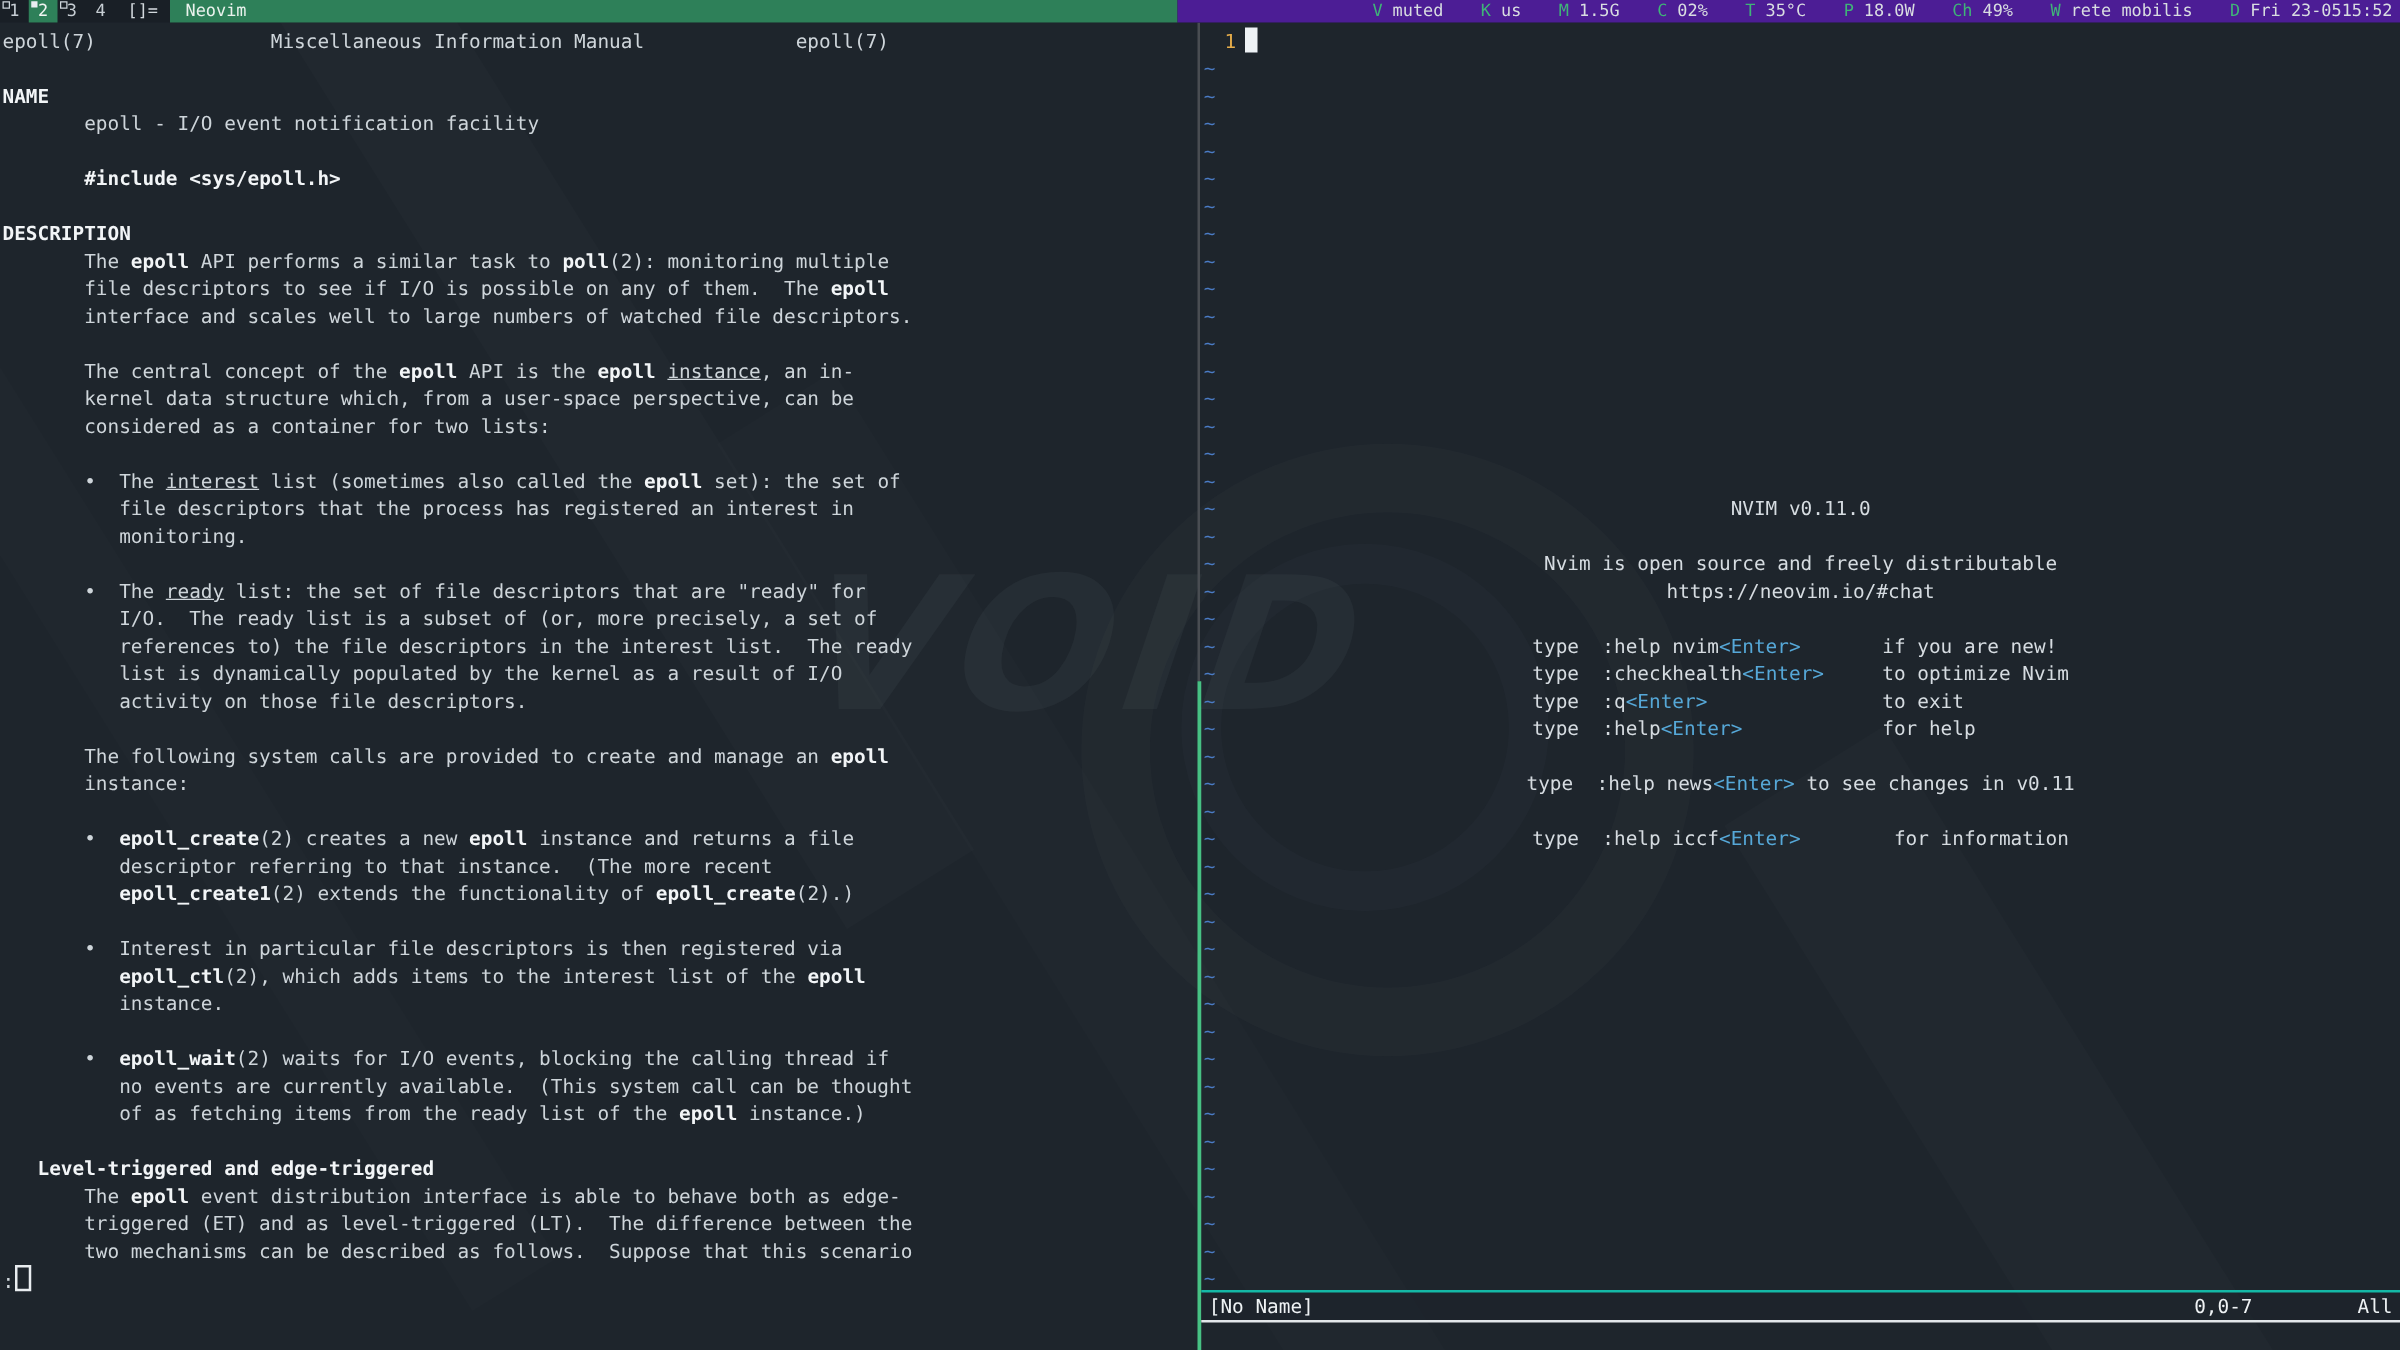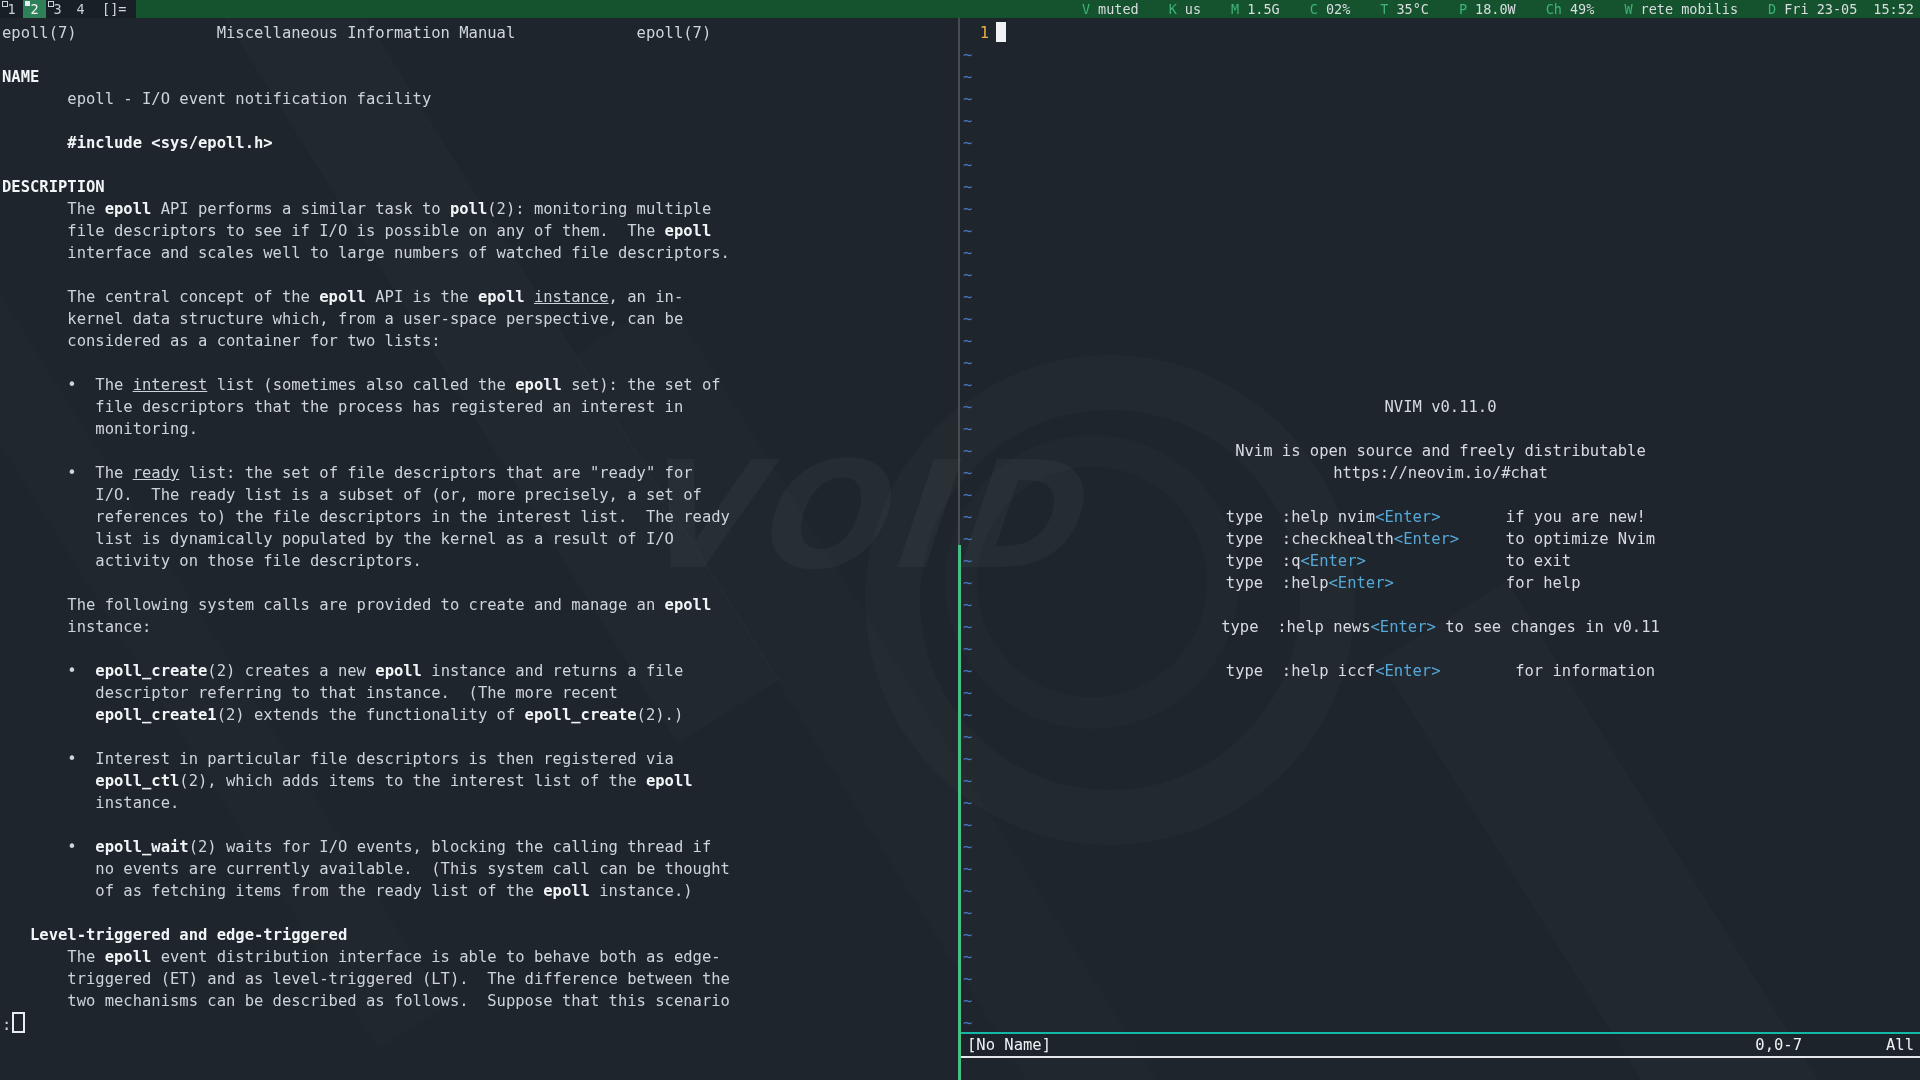--- a/index.html
+++ b/index.html
@@ -17,25 +17,25 @@
   .topbar{position:absolute;top:0;left:0;right:0;height:18px;display:flex;align-items:stretch;
     background:#191f26;font-size:13.5px;line-height:18px;color:#ccd3d8;z-index:6;}
   .tag{width:23px;position:relative;text-align:center;color:#c7ced4;}
   .tag.selected{background:#2e8059;color:#f1f5f2;}
   .tag-ind{position:absolute;top:1px;left:2px;}
   .tag-ind.filled{width:5px;height:5px;background:#e9eef2;}
   .tag-ind.hollow{width:4px;height:4px;border:1px solid #cdd5db;}
   .layout-sym{padding:0 10px;color:#d2d8dd;}
   .title-seg{width:806px;box-sizing:border-box;background:#2e8059;color:#eaf2ed;padding-left:12px;}
   .bar-status{flex:1;display:flex;justify-content:flex-end;align-items:center;
-    padding-right:6px;background:#14532d;white-space:pre;}
+    padding-right:6px;background:#4c1d95;white-space:pre;}
   .st-item{margin-left:30px;}
   .st-key{color:#3fb478;}
   .st-val{color:#d9dde1;margin-left:8px;}
-  .st-clock{margin-left:16px;color:#d9dde1;}
+  .st-clock{color:#d9dde1;}
 
   
   .pane-left{position:absolute;top:18px;left:0;width:957px;height:1026px;
     padding:4px 0 0 2px;box-sizing:border-box;font-size:15.5px;line-height:22px;color:#ced5da;}
   .mrow{height:22px;white-space:pre;}
   .mrow .b{font-weight:bold;color:#f2f5f7;}
   .mrow .u{text-decoration:underline;}
   .cur{display:inline-block;width:9px;height:17px;border:2px solid #e9edf0;
     vertical-align:-3px;margin-left:1px;}
 
@@ -74,20 +74,21 @@
   <div class="wm-text">VOID</div>
 
   <div class="topbar">
     <div id="tag-list" style="display:flex">
         <div class="tag"><span class="tag-ind hollow"></span><span>1</span></div>
         <div class="tag selected"><span class="tag-ind filled"></span><span>2</span></div>
         <div class="tag"><span class="tag-ind hollow"></span><span>3</span></div>
         <div class="tag"><span>4</span></div>
       </div>
     <div class="layout-sym">[]=</div>
+    <div class="title-seg">Neovim</div>
     <div class="bar-status" id="bar-status">
       <span class="st-item"><span class="st-key">V</span><span class="st-val">muted</span></span><span class="st-item"><span class="st-key">K</span><span class="st-val">us</span></span><span class="st-item"><span class="st-key">M</span><span class="st-val">1.5G</span></span><span class="st-item"><span class="st-key">C</span><span class="st-val">02%</span></span><span class="st-item"><span class="st-key">T</span><span class="st-val">35°C</span></span><span class="st-item"><span class="st-key">P</span><span class="st-val">18.0W</span></span><span class="st-item"><span class="st-key">Ch</span><span class="st-val">49%</span></span><span class="st-item"><span class="st-key">W</span><span class="st-val">rete mobilis</span></span><span class="st-item"><span class="st-key">D</span><span class="st-val">Fri 23-05</span></span><span class="st-clock">15:52</span>
     </div>
   </div>
 
   <div class="pane-left" id="man-pane">
       <div class="mrow"><span>epoll(7)               Miscellaneous Information Manual             epoll(7)</span></div>
       <div class="mrow"></div>
       <div class="mrow"><span class="b">NAME</span></div>
       <div class="mrow"><span>       epoll - I/O event notification facility</span></div>

